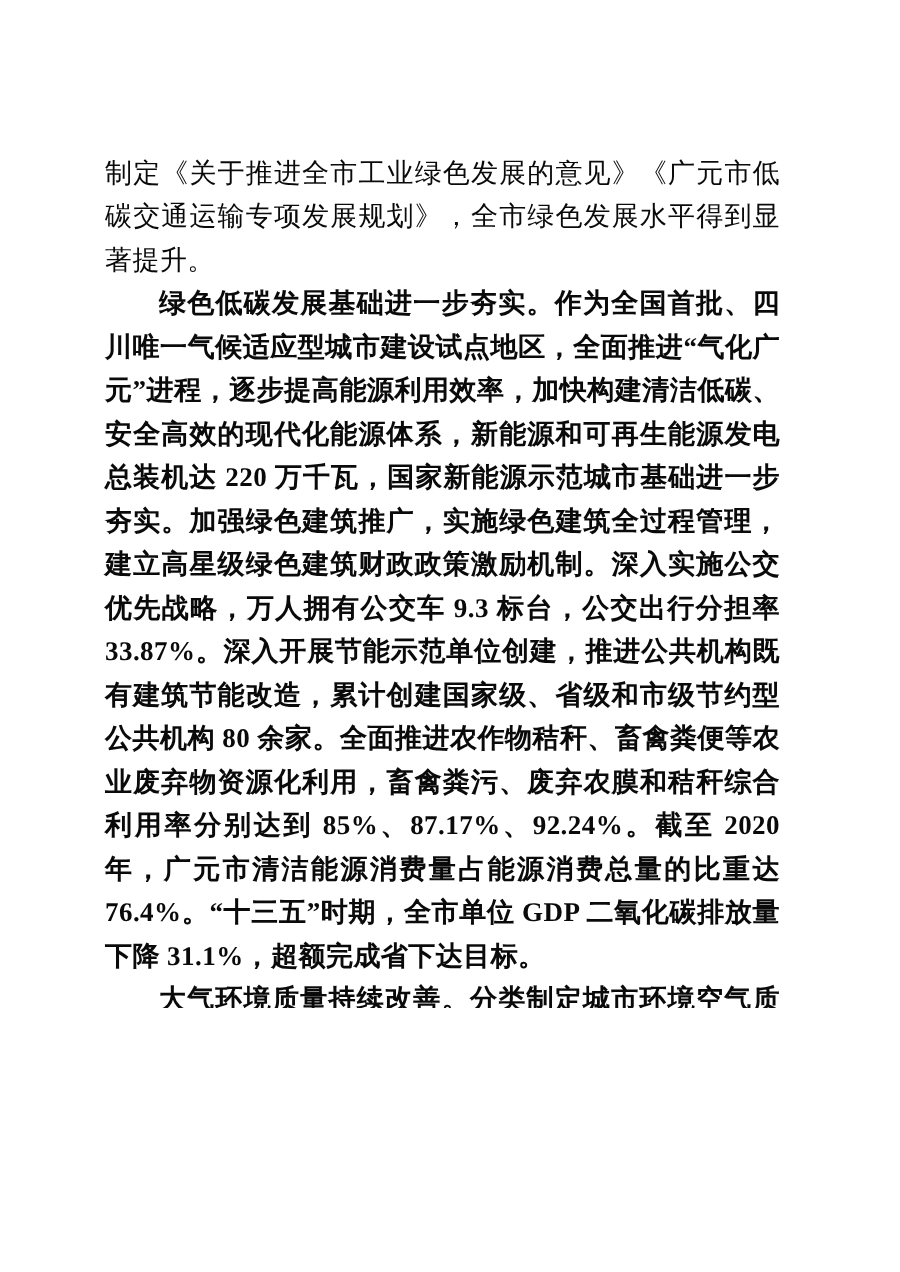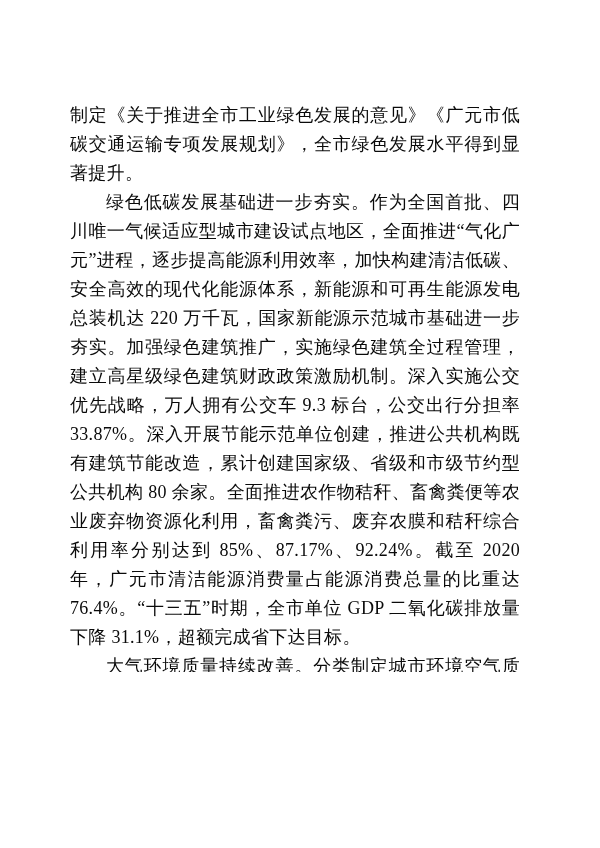--- a/index.html
+++ b/index.html
@@ -26,20 +26,21 @@
     margin: 0;
     padding: 0;
     font-size: 18px;
     line-height: 29px;
     text-align: justify;
     text-justify: inter-ideograph;
     letter-spacing: 0.3px;
   }
   .content p.indent {
     text-indent: 2em;
+    font-weight: bold;
   }
   .footer {
     position: absolute;
     left: 70px;
     top: 753px;
     font-size: 15px;
     line-height: 20px;
     color: #0a0a0a;
     letter-spacing: 1px;
   }

